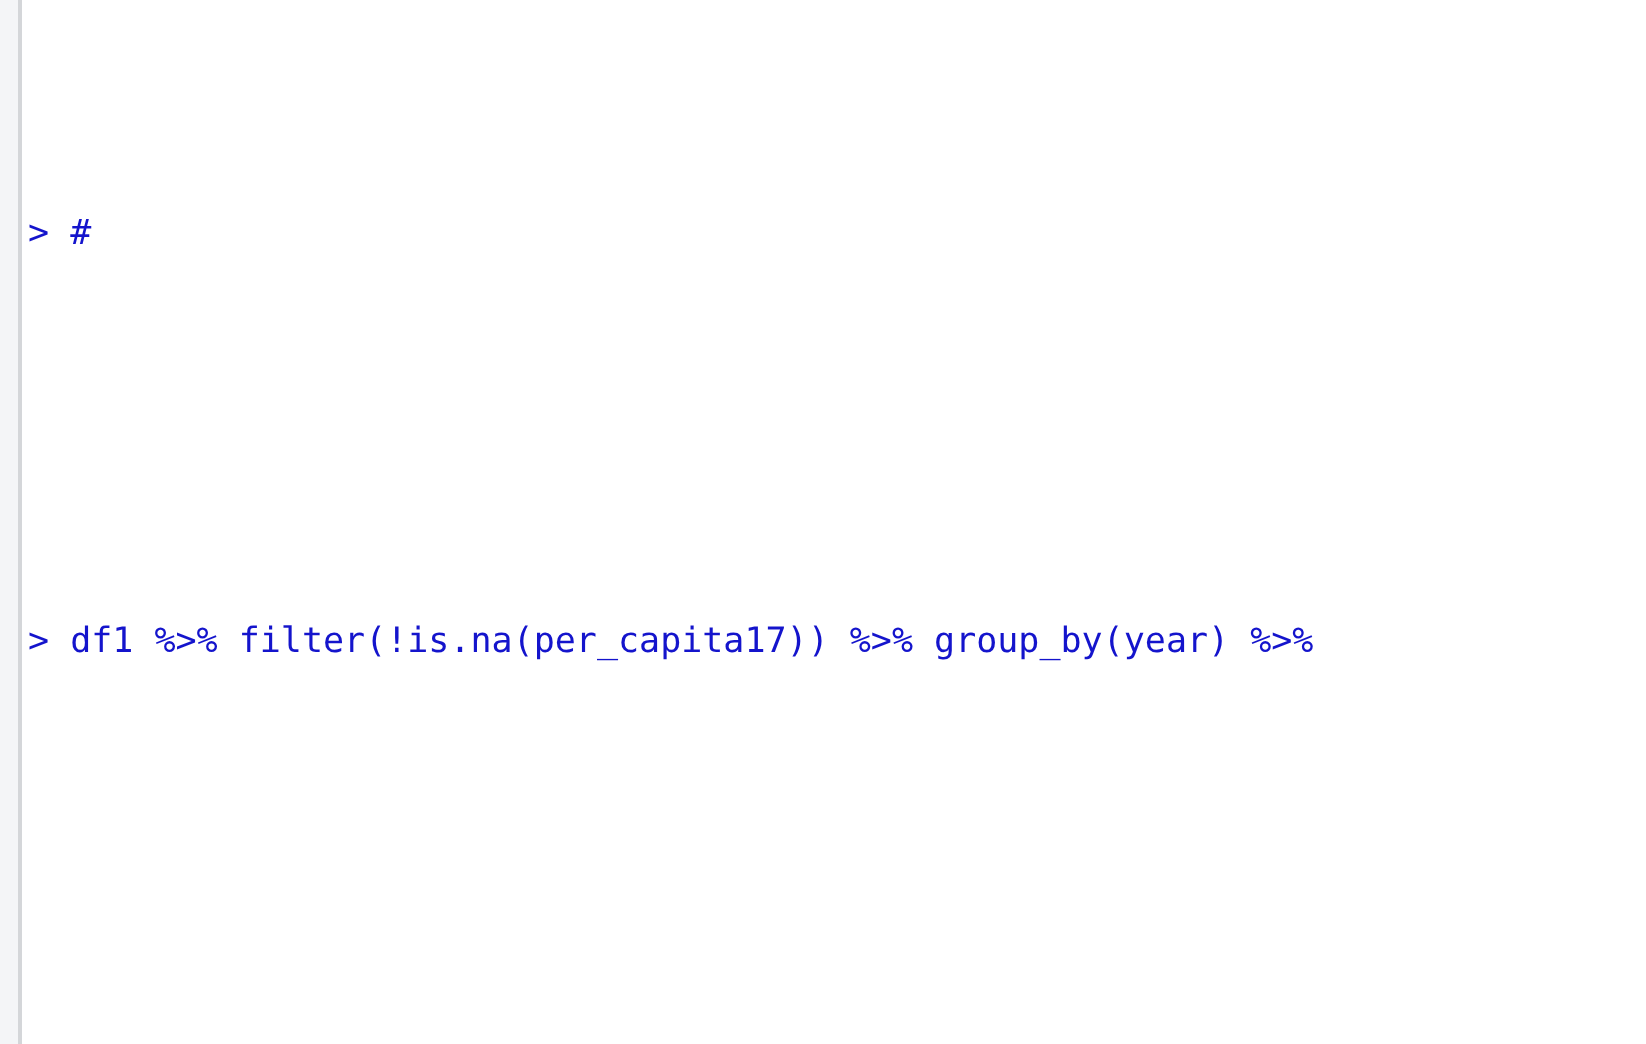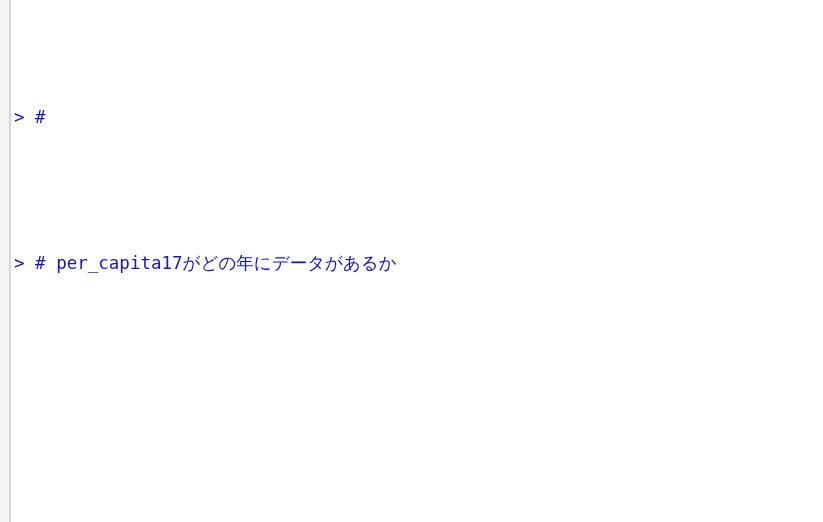--- a/index.html
+++ b/index.html
@@ -65,23 +65,23 @@
 
   <div id="gutter-strip"></div>
   <div id="gutter-rule"></div>
 
   <div id="lines">
 
     
     <div class="line cmd">&gt; #</div>
 
     
-    <div class="line cmd">&gt; # per_capita17がどの年にデータがあるか</div>
 
     
+    <div class="line cmd">&gt; df1 %&gt;% filter(!is.na(per_capita17)) %&gt;% group_by(year) %&gt;%</div>
 
     
     
 
     
     
 
     
     
 

